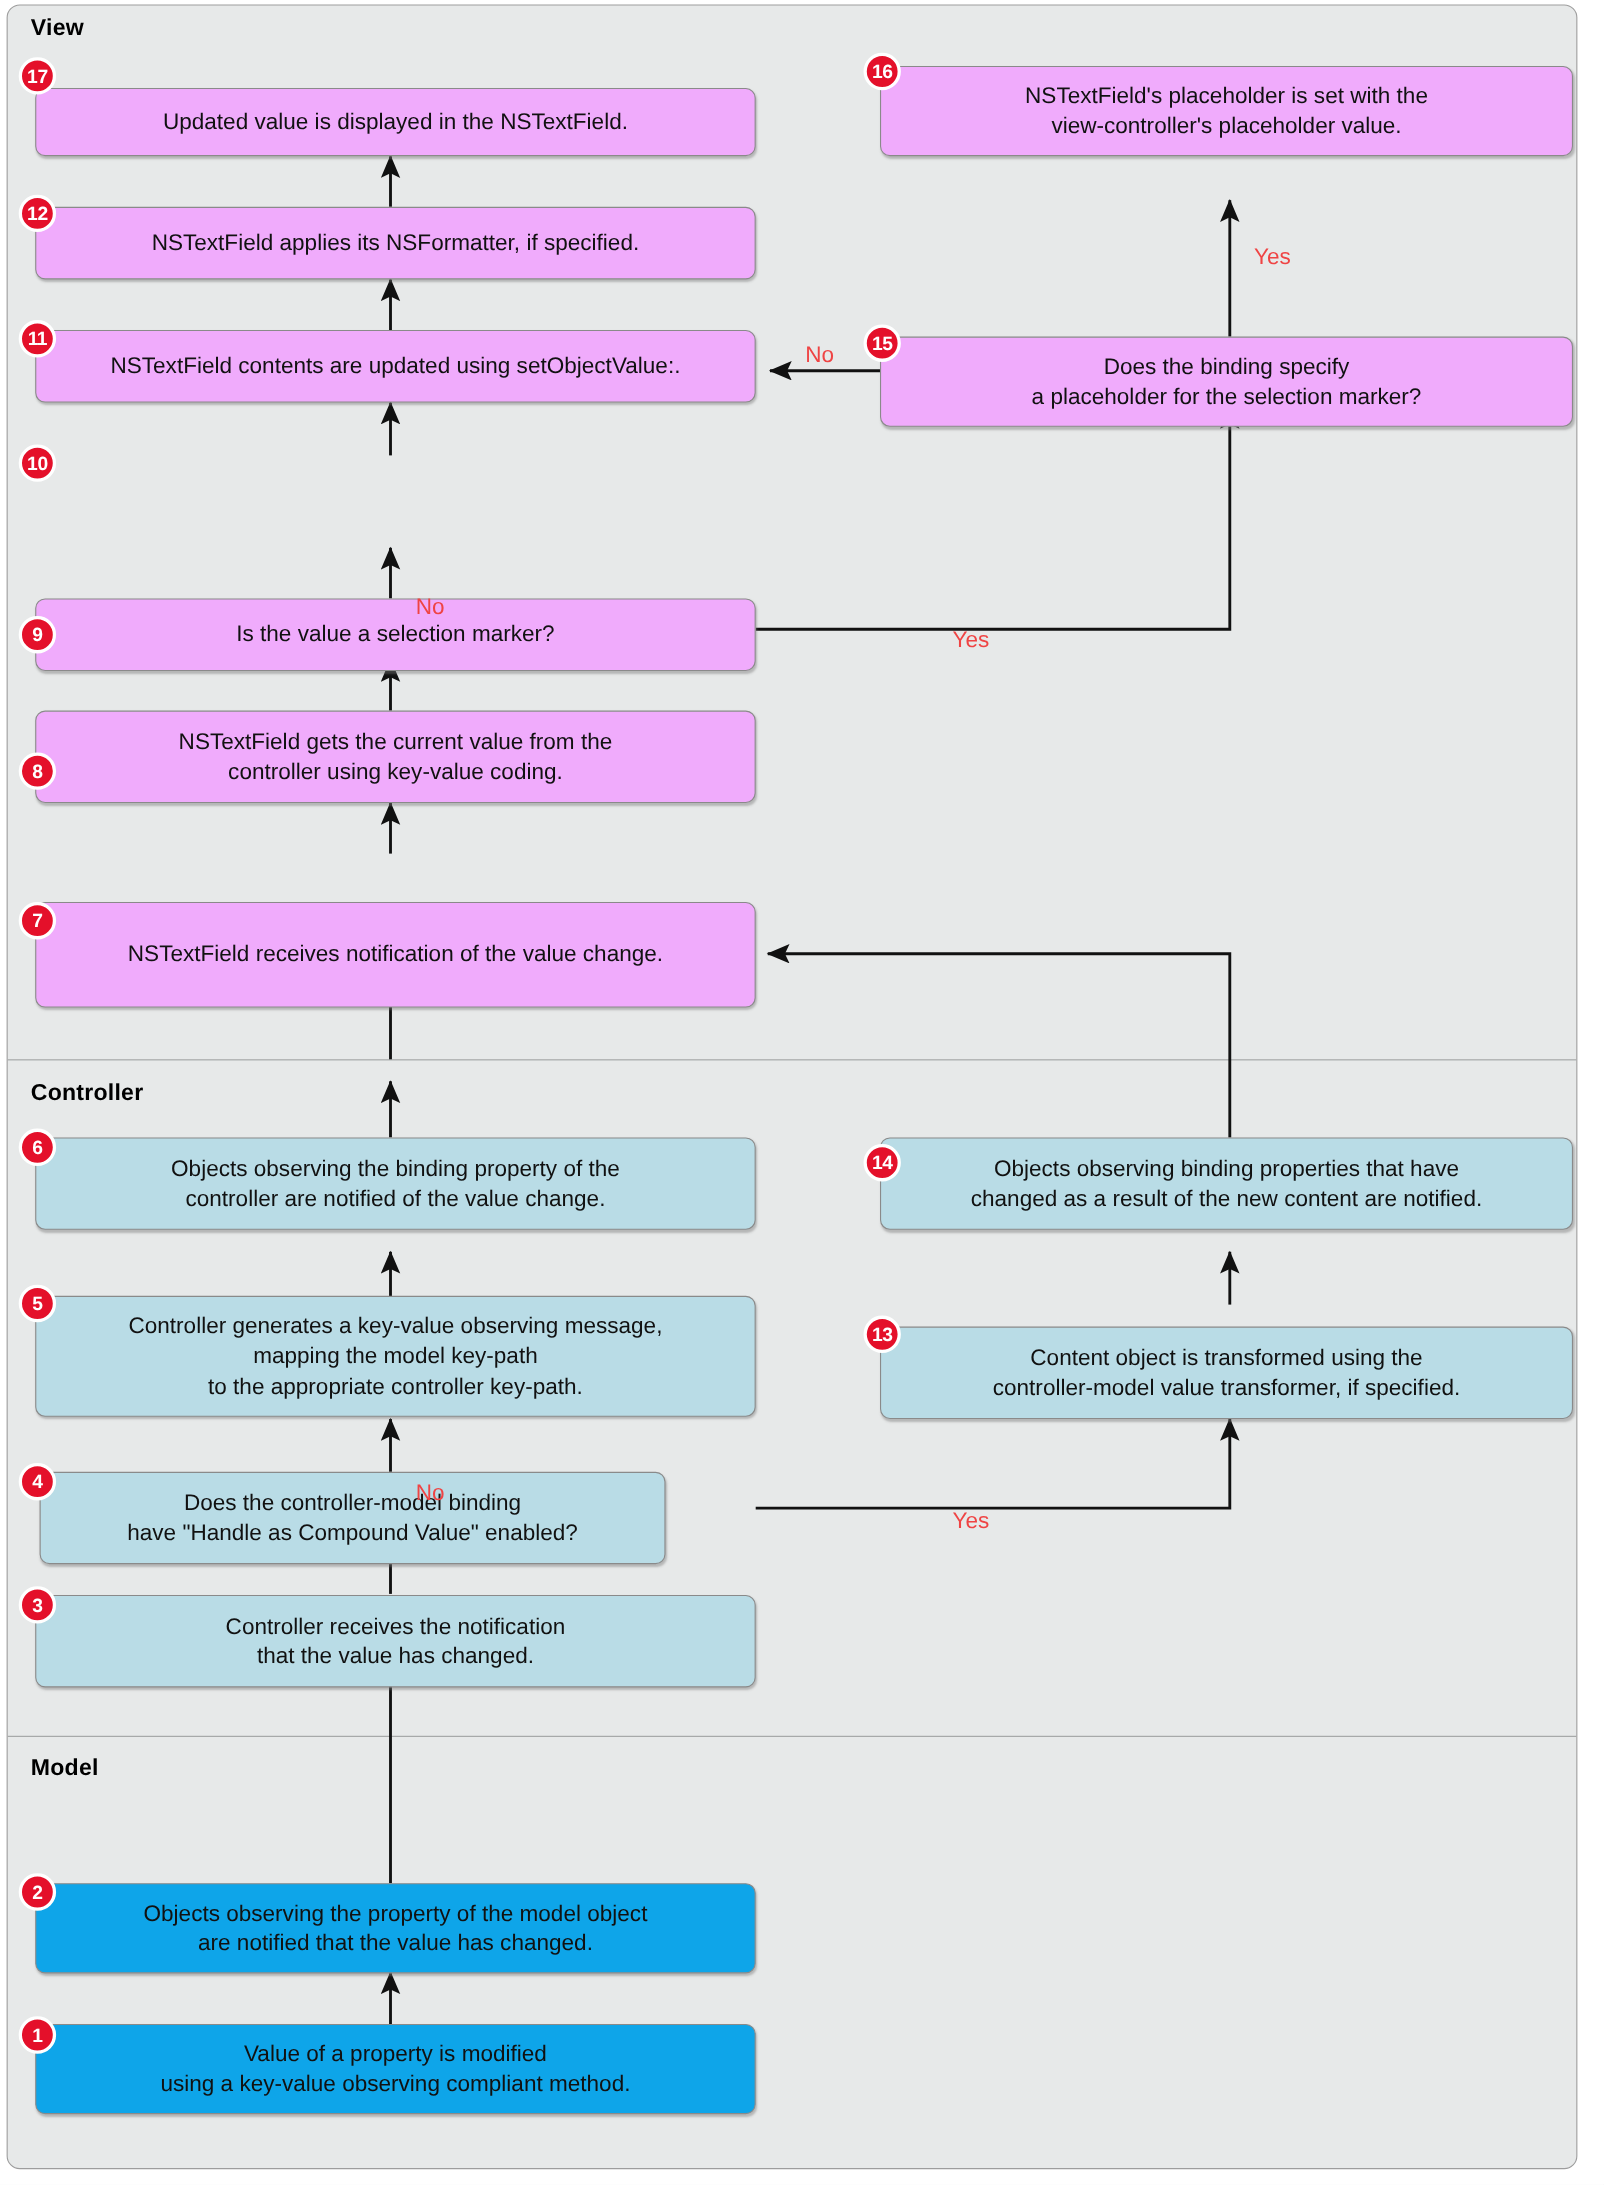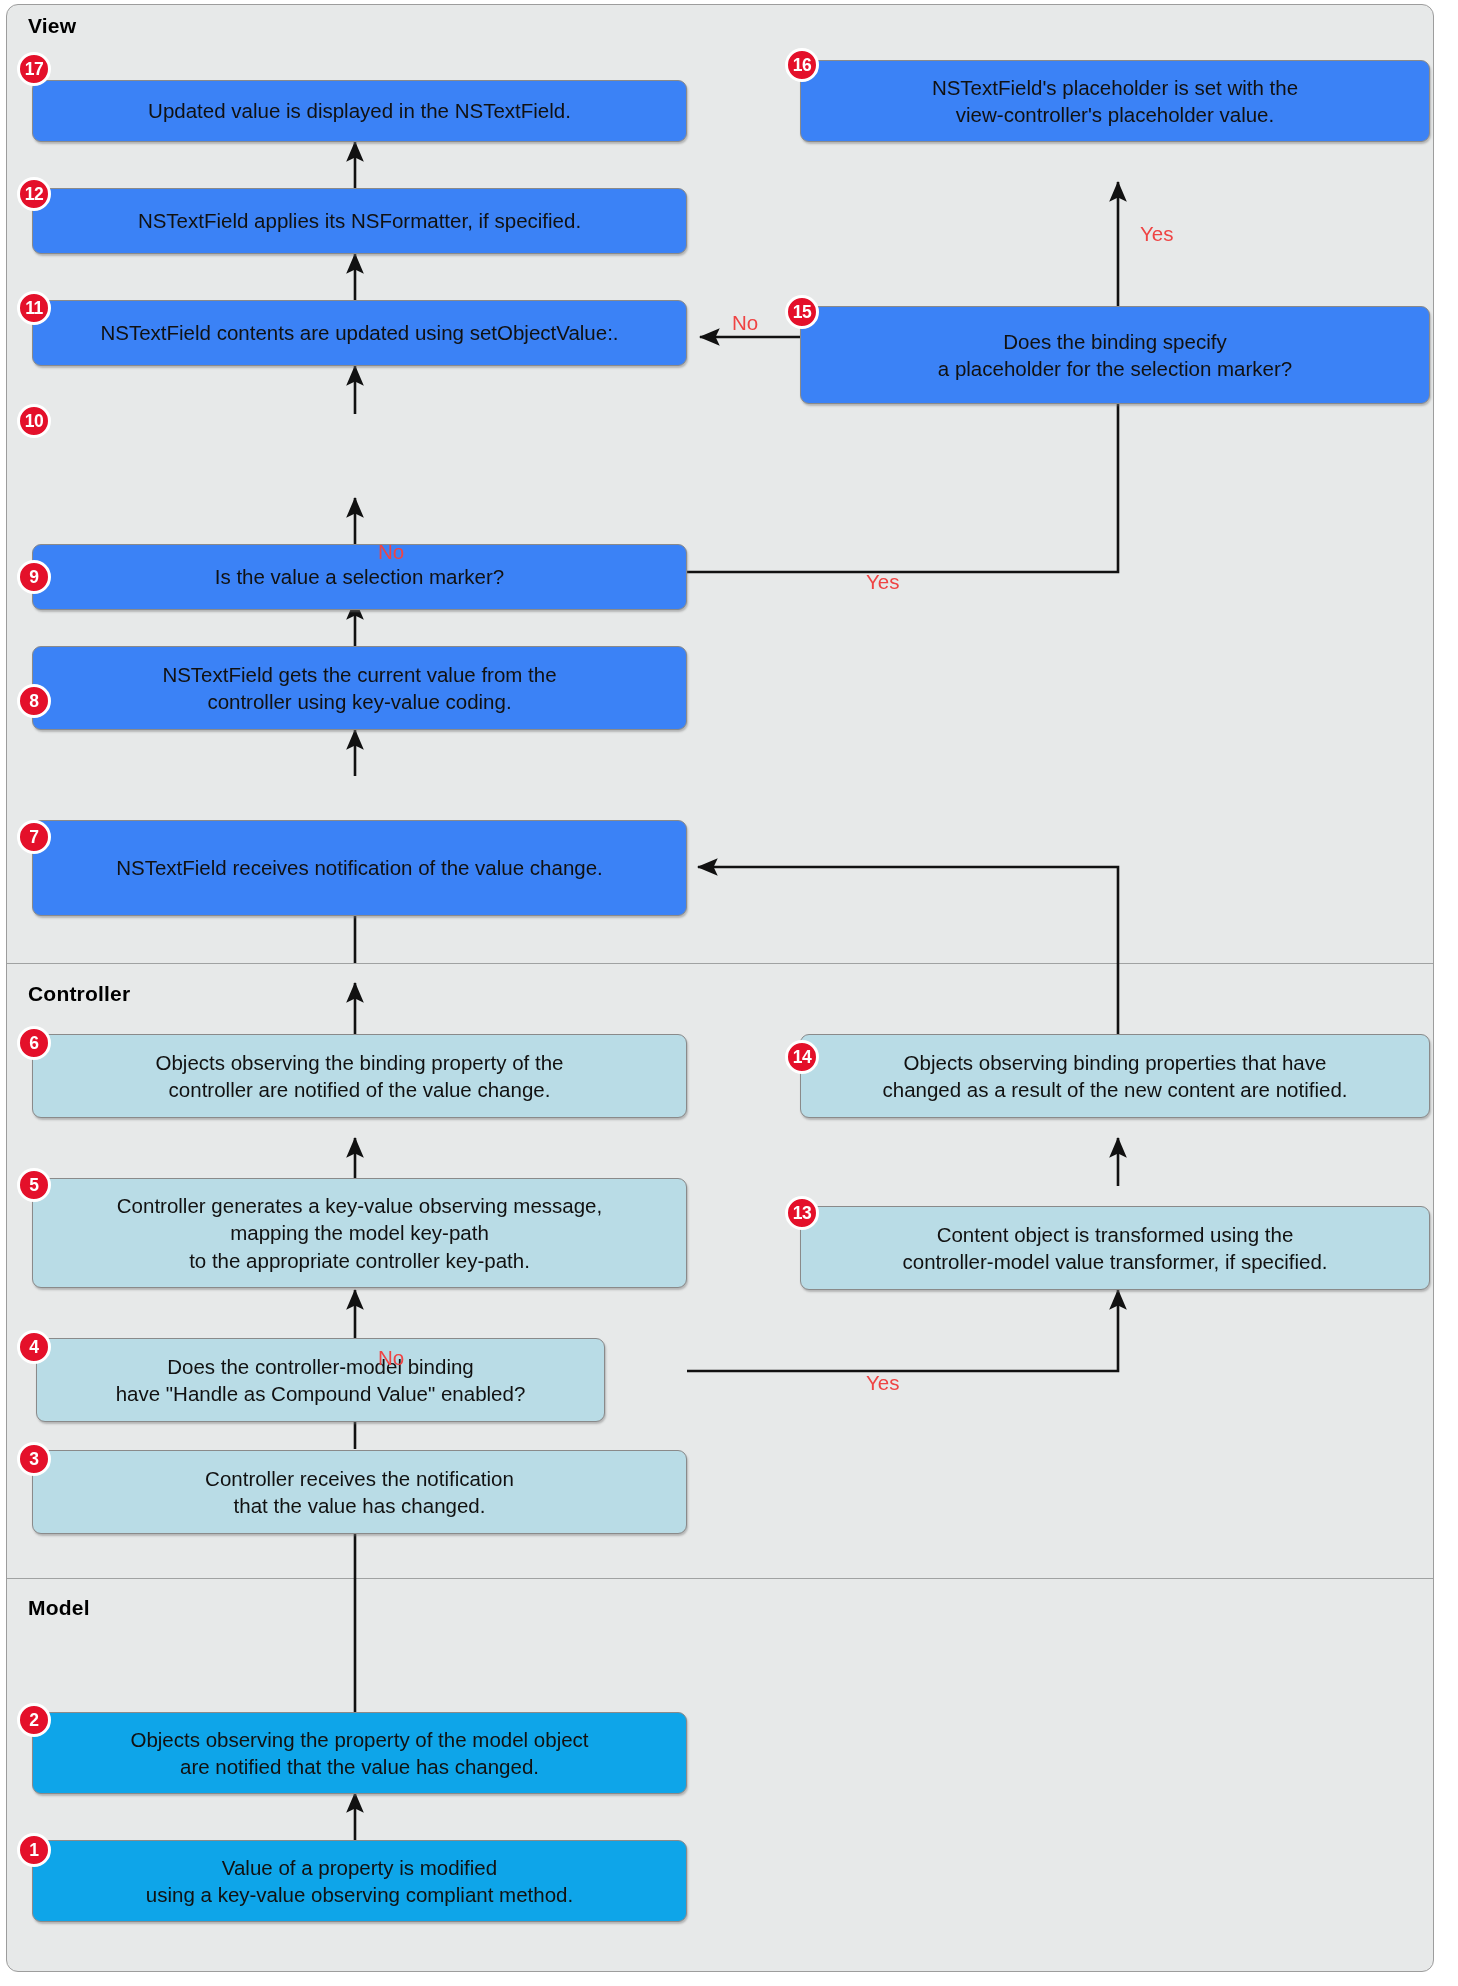--- a/index.html
+++ b/index.html
@@ -53,21 +53,21 @@
     box-shadow: 1px 2px 2px rgba(120,120,120,0.45);
     display: flex;
     align-items: center;
     justify-content: center;
     text-align: center;
     font-size: 20.5px;
     line-height: 1.33;
     color: #111;
     padding: 4px 14px;
   }
-  .view-node   { background: #3b82f6; }
+  .view-node   { background: #f0abfc; }
   .ctrl-node   { background: #b9dce6; }
   .model-node  { background: #0ea5e9; }
 
   
   .badge {
     position: absolute;
     width: 34px;
     height: 34px;
     border-radius: 50%;
     background: #e4102a;
@@ -170,21 +170,21 @@
   <div class="node view-node" style="left:32px; top:188px; width:655px; height:66px;">
     <span style="white-space:pre-line;">NSTextField applies its NSFormatter, if specified.</span>
   </div>
   <div class="badge" style="left:17px; top:177px;">12</div>
 
   <div class="node view-node" style="left:32px; top:300px; width:655px; height:66px;">
     <span style="white-space:pre-line;">NSTextField contents are updated using setObjectValue:.</span>
   </div>
   <div class="badge" style="left:17px; top:291px;">11</div>
 
-  <div class="node view-node" style="left:800px; top:306px; width:630px; height:98px;">
+  <div class="node view-node" style="left:800px; top:306px; width:630px; height:82px;">
     <span style="white-space:pre-line;">Does the binding specify
 a placeholder for the selection marker?</span>
   </div>
   <div class="badge" style="left:785px; top:295px;">15</div>
 
   <div class="badge" style="left:17px; top:404px;">10</div>
 
   <div class="node view-node" style="left:32px; top:544px; width:655px; height:66px;">
     <span style="white-space:pre-line;">Is the value a selection marker?</span>
   </div>

